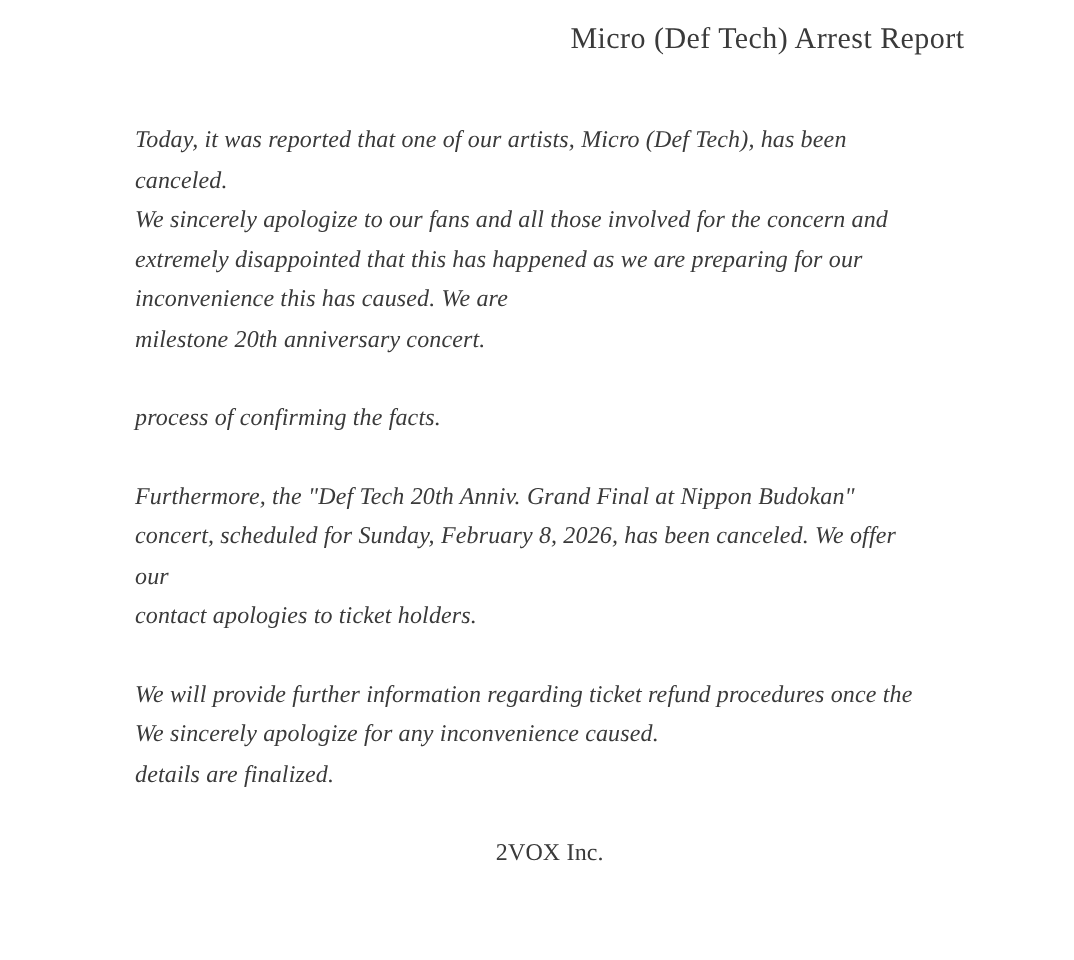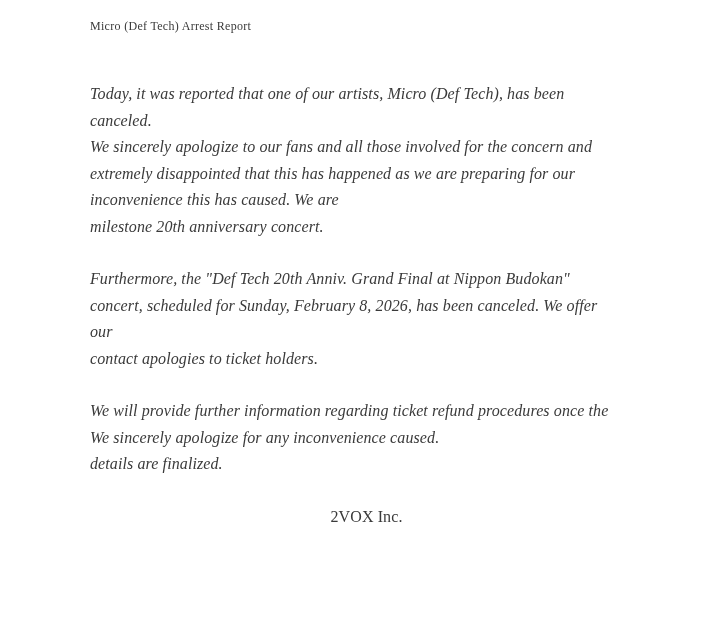--- a/index.html
+++ b/index.html
@@ -16,23 +16,23 @@
   }
   .page {
     box-sizing: border-box;
     width: 716px;
     height: 640px;
     padding: 14px 73px 0 90px;
     background: #ffffff;
     overflow: hidden;
   }
   .title {
-    font-size: 12px;
+    font-size: 20px;
     font-weight: 400;
-    text-align: left;
+    text-align: right;
     margin: 0;
     line-height: 24px;
     letter-spacing: 0.3px;
     color: #3a3a3a;
   }
   .doc-body {
     margin-top: 43px;
     font-size: 16px;
     line-height: 26.5px;
     letter-spacing: 0.1px;
@@ -66,20 +66,21 @@
     <p class="para">
       <span class="line">Today, it was reported that one of our artists, Micro (Def Tech), has been</span>
       <span class="line">canceled.</span>
       <span class="line">We sincerely apologize to our fans and all those involved for the concern and</span>
       <span class="line">extremely disappointed that this has happened as we are preparing for our</span>
       <span class="line">inconvenience this has caused. We are</span>
       <span class="line">milestone 20th anniversary concert.</span>
     </p>
 
     <p class="para">
+      <span class="line">process of confirming the facts.</span>
     </p>
 
     <p class="para">
       <span class="line">Furthermore, the "Def Tech 20th Anniv. Grand Final at Nippon Budokan"</span>
       <span class="line">concert, scheduled for Sunday, February 8, 2026, has been canceled. We offer</span>
       <span class="line">our</span>
       <span class="line">contact apologies to ticket holders.</span>
     </p>
 
     <p class="para">

